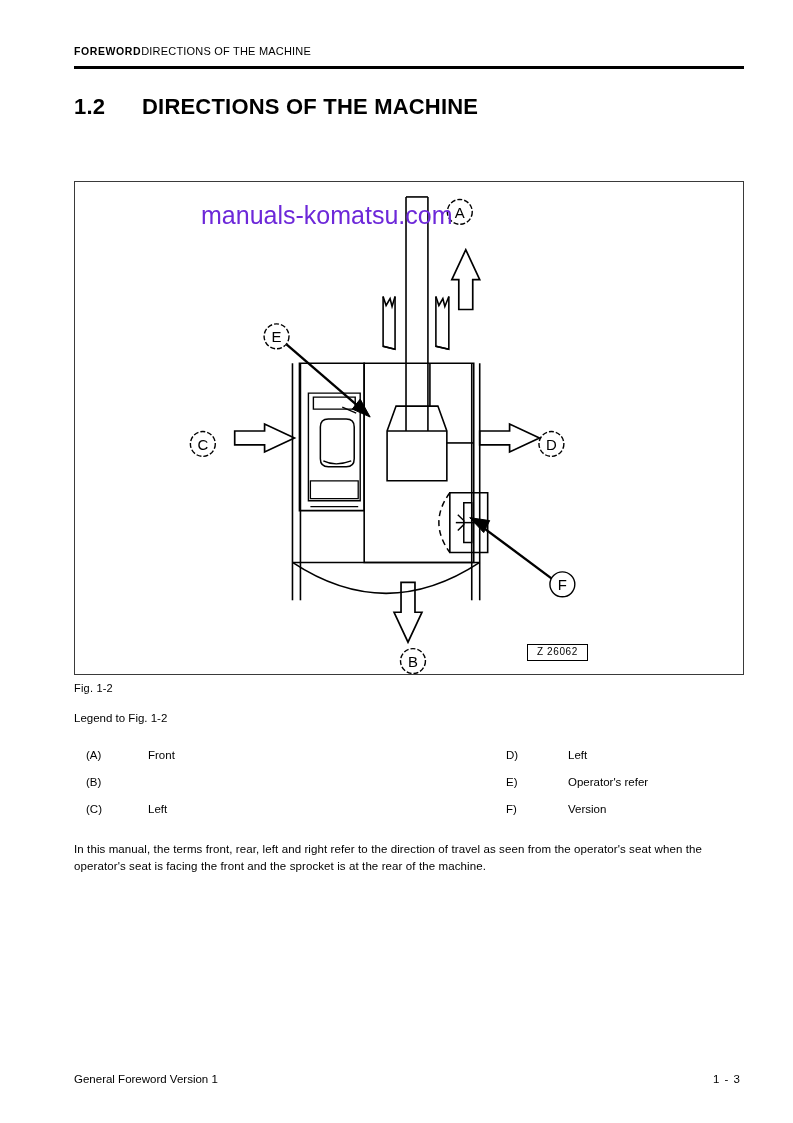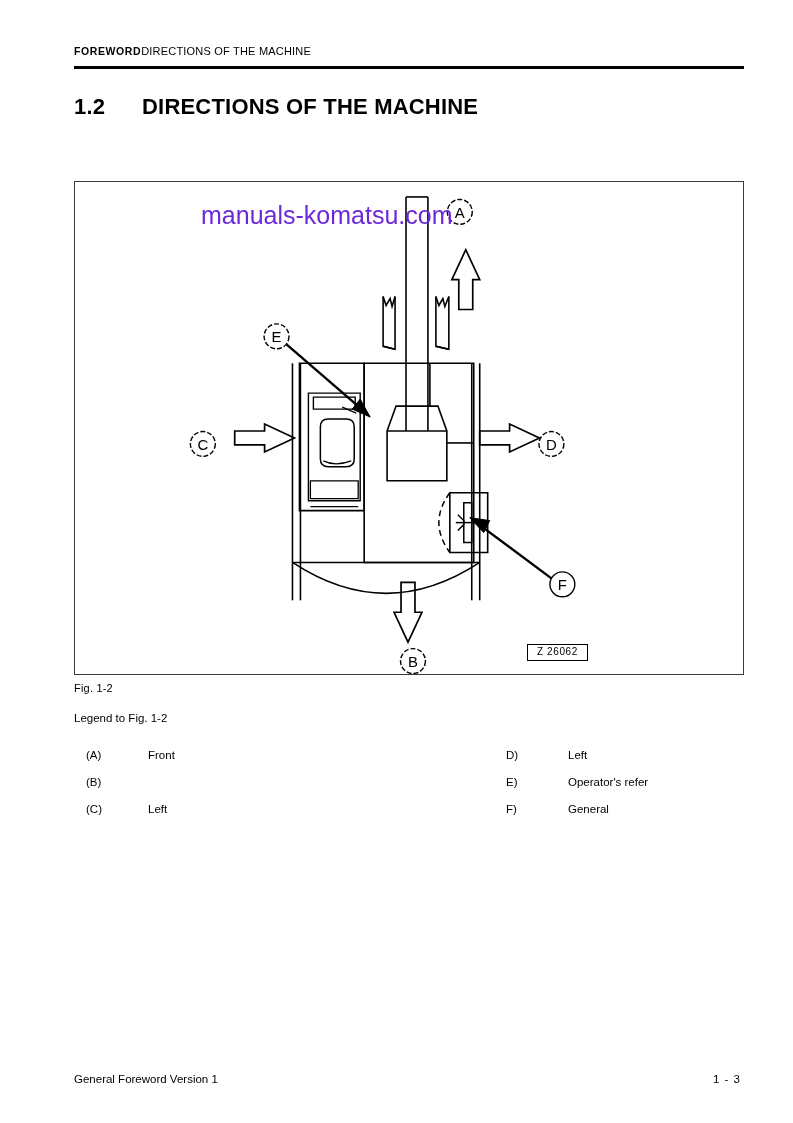--- a/index.html
+++ b/index.html
@@ -340,24 +340,25 @@
         <span class="legend-val">Operator's refer</span>
       </div>
     </div>
     <div class="legend-row">
       <div class="legend-col">
         <span class="legend-key">(C)</span>
         <span class="legend-val">Left</span>
       </div>
       <div class="legend-col right">
         <span class="legend-key">F)</span>
-        <span class="legend-val">General</span>
+        <span class="legend-val">Version</span>
       </div>
     </div>
   </div>
 
+  <div class="body-text">In this manual, the terms front, rear, left and right refer to the direction of travel as seen from the operator's seat when the operator's seat is facing the front and the sprocket is at the rear of the machine.</div>
 
   <div class="footer">
     <span class="footer-center">General Foreword Version 1</span>
     <span class="footer-right">1 - 3</span>
   </div>
 
 </div>
 
 </body></html>

